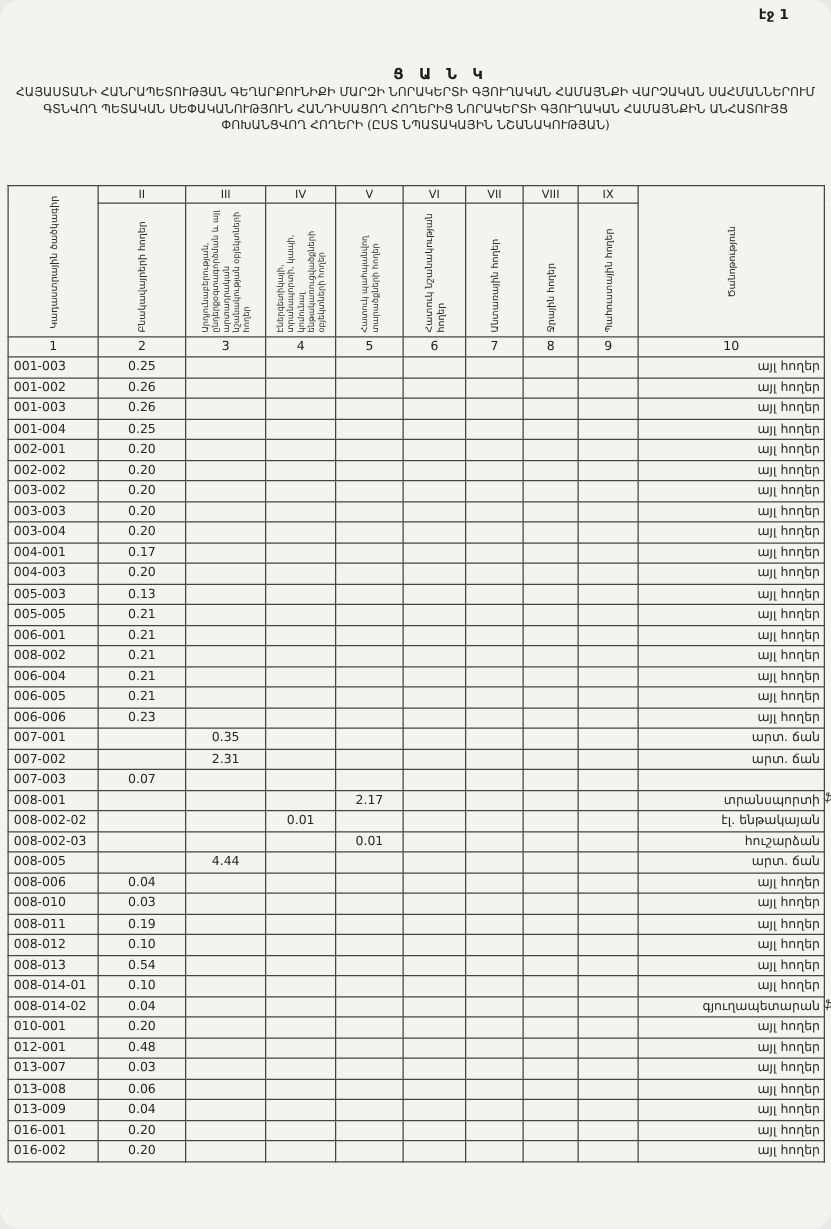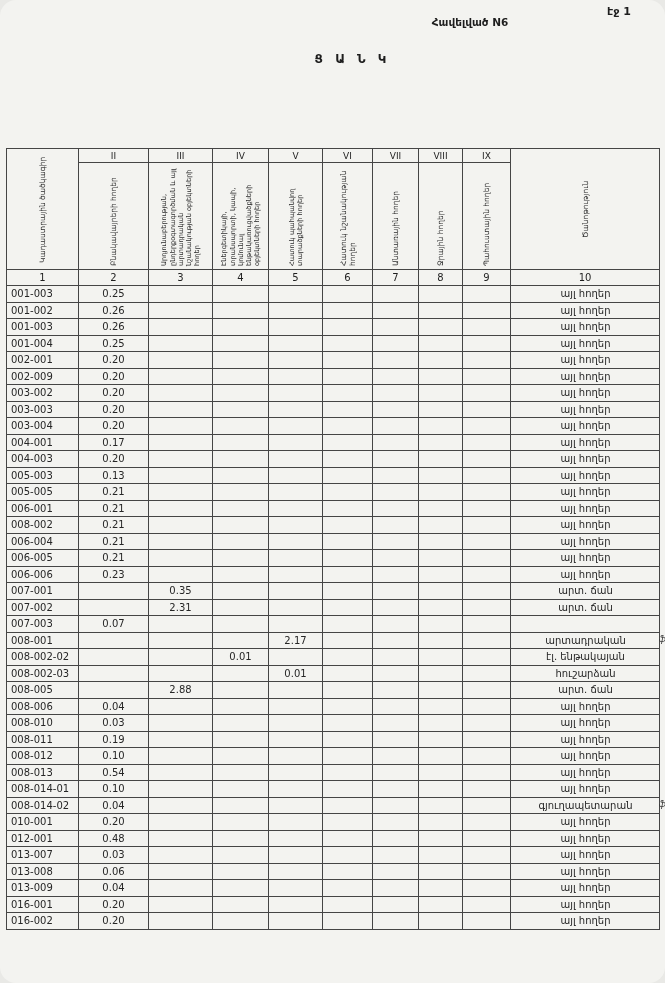--- a/index.html
+++ b/index.html
@@ -101,42 +101,42 @@
     text-align: center;
     font-size: 10px;
     padding: 0;
   }
   tbody td {
     height: 15.5px;
     color: #262626;
   }
   tbody td.c0 { text-align: left; padding-left: 4px; }
   tbody td.val { text-align: center; }
-  tbody td.c9 { text-align: center; padding-left: 4px; }
+  tbody td.c9 { text-align: right; padding-left: 4px; }
   .margin-mark {
     position: absolute;
     right: -7px;
     font-size: 9px;
     font-style: italic;
     color: #3a3a3a;
   }
 </style>
 </head>
 <body>
 
 <div class="page">
 
   <div class="page-num">էջ 1</div>
 
   <div class="appendix-block">
-    <div>Հավելված N6</div>
   </div>
 
   <div class="doc-type">Ց Ա Ն Կ</div>
 
+  <div class="main-title">ՀԱՅԱՍՏԱՆԻ ՀԱՆՐԱՊԵՏՈՒԹՅԱՆ ԳԵՂԱՐՔՈՒՆԻՔԻ ՄԱՐԶԻ ՆՈՐԱԿԵՐՏԻ ԳՅՈՒՂԱԿԱՆ ՀԱՄԱՅՆՔԻ ՎԱՐՉԱԿԱՆ ՍԱՀՄԱՆՆԵՐՈՒՄ ԳՏՆՎՈՂ ՊԵՏԱԿԱՆ ՍԵՓԱԿԱՆՈՒԹՅՈՒՆ ՀԱՆԴԻՍԱՑՈՂ ՀՈՂԵՐԻՑ ՆՈՐԱԿԵՐՏԻ ԳՅՈՒՂԱԿԱՆ ՀԱՄԱՅՆՔԻՆ ԱՆՀԱՏՈՒՅՑ ՓՈԽԱՆՑՎՈՂ ՀՈՂԵՐԻ (ԸՍՏ ՆՊԱՏԱԿԱՅԻՆ ՆՇԱՆԱԿՈՒԹՅԱՆ)</div>
 
   <div class="table-wrapper" style="position:absolute;">
     <table>
       <colgroup>
         <col style="width:72px">
           <col style="width:70px">
           <col style="width:64px">
         <col style="width:56px">
           <col style="width:54px">
           <col style="width:50px">
@@ -236,21 +236,21 @@
             <td class="c2 val"></td>
             <td class="c3 val"></td>
             <td class="c4 val"></td>
             <td class="c5 val"></td>
             <td class="c6 val"></td>
             <td class="c7 val"></td>
             <td class="c8 val"></td>
             <td class="c9">այլ հողեր</td>
           </tr>
           <tr>
-            <td class="c0">002-009</td>
+            <td class="c0">002-002</td>
             <td class="c1 val">0.20</td>
             <td class="c2 val"></td>
             <td class="c3 val"></td>
             <td class="c4 val"></td>
             <td class="c5 val"></td>
             <td class="c6 val"></td>
             <td class="c7 val"></td>
             <td class="c8 val"></td>
             <td class="c9">այլ հողեր</td>
           </tr>
@@ -437,21 +437,21 @@
           <tr>
             <td class="c0">008-001</td>
             <td class="c1 val"></td>
             <td class="c2 val"></td>
             <td class="c3 val"></td>
             <td class="c4 val">2.17</td>
             <td class="c5 val"></td>
             <td class="c6 val"></td>
             <td class="c7 val"></td>
             <td class="c8 val"></td>
-            <td class="c9">արտադրական</td>
+            <td class="c9">տրանսպորտի</td>
           </tr>
           <tr>
             <td class="c0">008-002-02</td>
             <td class="c1 val"></td>
             <td class="c2 val"></td>
             <td class="c3 val">0.01</td>
             <td class="c4 val"></td>
             <td class="c5 val"></td>
             <td class="c6 val"></td>
             <td class="c7 val"></td>
@@ -466,21 +466,21 @@
             <td class="c4 val">0.01</td>
             <td class="c5 val"></td>
             <td class="c6 val"></td>
             <td class="c7 val"></td>
             <td class="c8 val"></td>
             <td class="c9">հուշարձան</td>
           </tr>
           <tr>
             <td class="c0">008-005</td>
             <td class="c1 val"></td>
-            <td class="c2 val">2.88</td>
+            <td class="c2 val">4.44</td>
             <td class="c3 val"></td>
             <td class="c4 val"></td>
             <td class="c5 val"></td>
             <td class="c6 val"></td>
             <td class="c7 val"></td>
             <td class="c8 val"></td>
             <td class="c9">արտ. ճան</td>
           </tr>
           <tr>
             <td class="c0">008-006</td>

